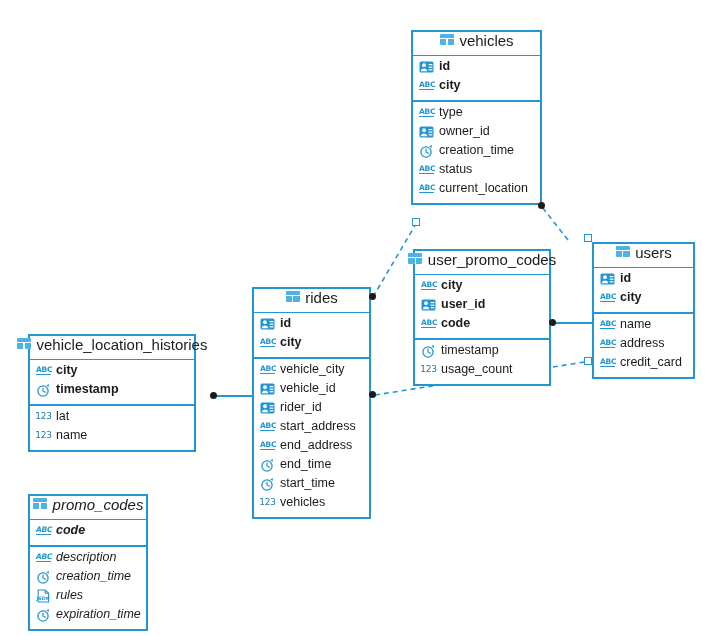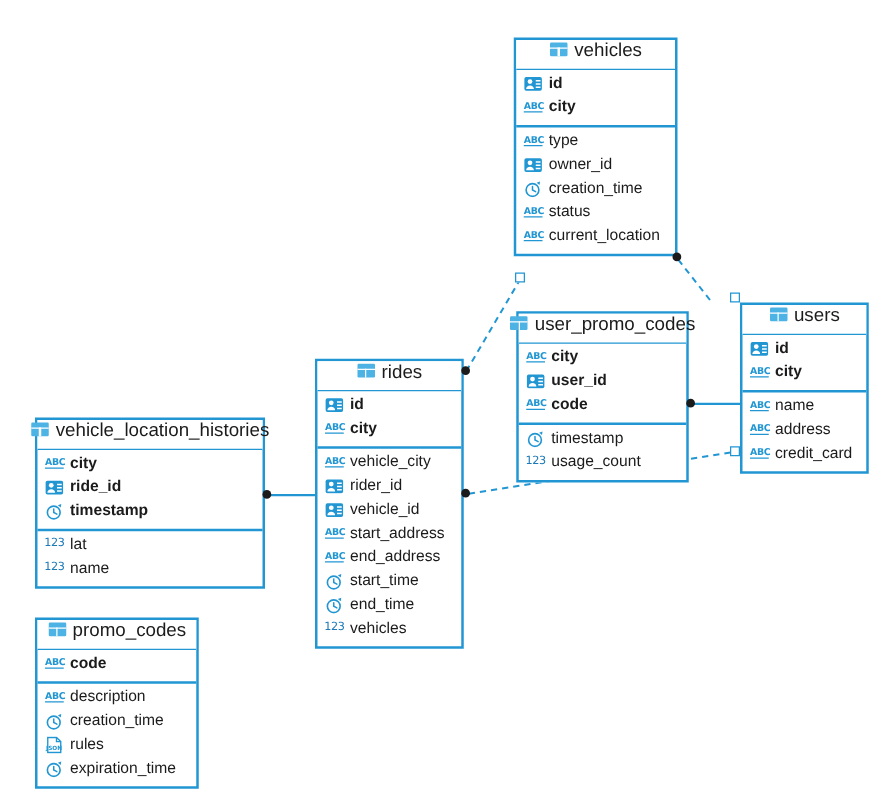--- a/index.html
+++ b/index.html
@@ -389,105 +389,92 @@
         <span class="ico">
             <svg width="15" height="12" viewBox="0 0 15 12">
               <rect x="0.5" y="0.5" width="14" height="11" rx="1.5" fill="#2196d3"></rect>
               <circle cx="5" cy="4.2" r="1.9" fill="#fff"></circle>
               <path d="M1.9 10.2c0-1.8 1.4-2.8 3.1-2.8s3.1 1 3.1 2.8z" fill="#fff"></path>
               <rect x="9.6" y="3" width="3.8" height="1.2" fill="#fff"></rect>
               <rect x="9.6" y="5.6" width="3.8" height="1.2" fill="#fff"></rect>
               <rect x="9.6" y="8.2" width="3.8" height="1.2" fill="#fff"></rect>
             </svg>
           </span>
+        <span>vehicle_id</span>
+      </div>
+      <div class="field">
+        <span class="ico">
+            <svg width="15" height="12" viewBox="0 0 15 12">
+              <rect x="0.5" y="0.5" width="14" height="11" rx="1.5" fill="#2196d3"></rect>
+              <circle cx="5" cy="4.2" r="1.9" fill="#fff"></circle>
+              <path d="M1.9 10.2c0-1.8 1.4-2.8 3.1-2.8s3.1 1 3.1 2.8z" fill="#fff"></path>
+              <rect x="9.6" y="3" width="3.8" height="1.2" fill="#fff"></rect>
+              <rect x="9.6" y="5.6" width="3.8" height="1.2" fill="#fff"></rect>
+              <rect x="9.6" y="8.2" width="3.8" height="1.2" fill="#fff"></rect>
+            </svg>
+          </span>
         <span>rider_id</span>
       </div>
       <div class="field">
         <span class="ico">
-            <svg width="15" height="12" viewBox="0 0 15 12">
-              <rect x="0.5" y="0.5" width="14" height="11" rx="1.5" fill="#2196d3"></rect>
-              <circle cx="5" cy="4.2" r="1.9" fill="#fff"></circle>
-              <path d="M1.9 10.2c0-1.8 1.4-2.8 3.1-2.8s3.1 1 3.1 2.8z" fill="#fff"></path>
-              <rect x="9.6" y="3" width="3.8" height="1.2" fill="#fff"></rect>
-              <rect x="9.6" y="5.6" width="3.8" height="1.2" fill="#fff"></rect>
-              <rect x="9.6" y="8.2" width="3.8" height="1.2" fill="#fff"></rect>
-            </svg>
-          </span>
-        <span>vehicle_id</span>
-      </div>
-      <div class="field">
-        <span class="ico">
             <span class="ico-abc">ABC</span>
           </span>
         <span>start_address</span>
       </div>
       <div class="field">
         <span class="ico">
             <span class="ico-abc">ABC</span>
           </span>
         <span>end_address</span>
       </div>
       <div class="field">
         <span class="ico">
             <svg width="15" height="14" viewBox="0 0 15 14">
               <circle cx="7" cy="8" r="5.1" fill="none" stroke="#2196d3" stroke-width="1.3"></circle>
               <path d="M7 5.1 L7 8 L9.5 9.3" fill="none" stroke="#2196d3" stroke-width="1.2" stroke-linecap="round"></path>
               <path d="M10.3 2.2 L13 1.1 L12.6 3.9 Z" fill="#2196d3"></path>
             </svg>
           </span>
+        <span>end_time</span>
+      </div>
+      <div class="field">
+        <span class="ico">
+            <svg width="15" height="14" viewBox="0 0 15 14">
+              <circle cx="7" cy="8" r="5.1" fill="none" stroke="#2196d3" stroke-width="1.3"></circle>
+              <path d="M7 5.1 L7 8 L9.5 9.3" fill="none" stroke="#2196d3" stroke-width="1.2" stroke-linecap="round"></path>
+              <path d="M10.3 2.2 L13 1.1 L12.6 3.9 Z" fill="#2196d3"></path>
+            </svg>
+          </span>
         <span>start_time</span>
       </div>
       <div class="field">
         <span class="ico">
-            <svg width="15" height="14" viewBox="0 0 15 14">
-              <circle cx="7" cy="8" r="5.1" fill="none" stroke="#2196d3" stroke-width="1.3"></circle>
-              <path d="M7 5.1 L7 8 L9.5 9.3" fill="none" stroke="#2196d3" stroke-width="1.2" stroke-linecap="round"></path>
-              <path d="M10.3 2.2 L13 1.1 L12.6 3.9 Z" fill="#2196d3"></path>
-            </svg>
-          </span>
-        <span>end_time</span>
-      </div>
-      <div class="field">
-        <span class="ico">
             <span class="ico-num">123</span>
           </span>
         <span>vehicles</span>
       </div>
     </div>
   </div>
 
-  <div class="entity" style="left:28px; top:334px; width:184px;">
+  <div class="entity" style="left:28px; top:334px; width:168px;">
     <div class="entity-title">
       <span class="ico">
           <span class="ico-table-glyph"></span>
         </span>
       <span class="title-text">vehicle_location_histories</span>
     </div>
     <div class="section keys">
       <div class="field key">
         <span class="ico">
             <span class="ico-abc">ABC</span>
           </span>
         <span>city</span>
       </div>
       <div class="field key">
         <span class="ico">
-            <svg width="15" height="12" viewBox="0 0 15 12">
-              <rect x="0.5" y="0.5" width="14" height="11" rx="1.5" fill="#2196d3"></rect>
-              <circle cx="5" cy="4.2" r="1.9" fill="#fff"></circle>
-              <path d="M1.9 10.2c0-1.8 1.4-2.8 3.1-2.8s3.1 1 3.1 2.8z" fill="#fff"></path>
-              <rect x="9.6" y="3" width="3.8" height="1.2" fill="#fff"></rect>
-              <rect x="9.6" y="5.6" width="3.8" height="1.2" fill="#fff"></rect>
-              <rect x="9.6" y="8.2" width="3.8" height="1.2" fill="#fff"></rect>
-            </svg>
-          </span>
-        <span>ride_id</span>
-      </div>
-      <div class="field key">
-        <span class="ico">
             <svg width="15" height="14" viewBox="0 0 15 14">
               <circle cx="7" cy="8" r="5.1" fill="none" stroke="#2196d3" stroke-width="1.3"></circle>
               <path d="M7 5.1 L7 8 L9.5 9.3" fill="none" stroke="#2196d3" stroke-width="1.2" stroke-linecap="round"></path>
               <path d="M10.3 2.2 L13 1.1 L12.6 3.9 Z" fill="#2196d3"></path>
             </svg>
           </span>
         <span>timestamp</span>
       </div>
     </div>
     <div class="section">
@@ -499,21 +486,21 @@
       </div>
       <div class="field">
         <span class="ico">
             <span class="ico-num">123</span>
           </span>
         <span>name</span>
       </div>
     </div>
   </div>
 
-  <div class="entity" style="left:28px; top:494px; width:131px;">
+  <div class="entity" style="left:28px; top:494px; width:120px;font-style:italic;">
     <div class="entity-title">
       <span class="ico">
           <span class="ico-table-glyph"></span>
         </span>
       <span class="title-text">promo_codes</span>
     </div>
     <div class="section keys">
       <div class="field key">
         <span class="ico">
             <span class="ico-abc">ABC</span>

